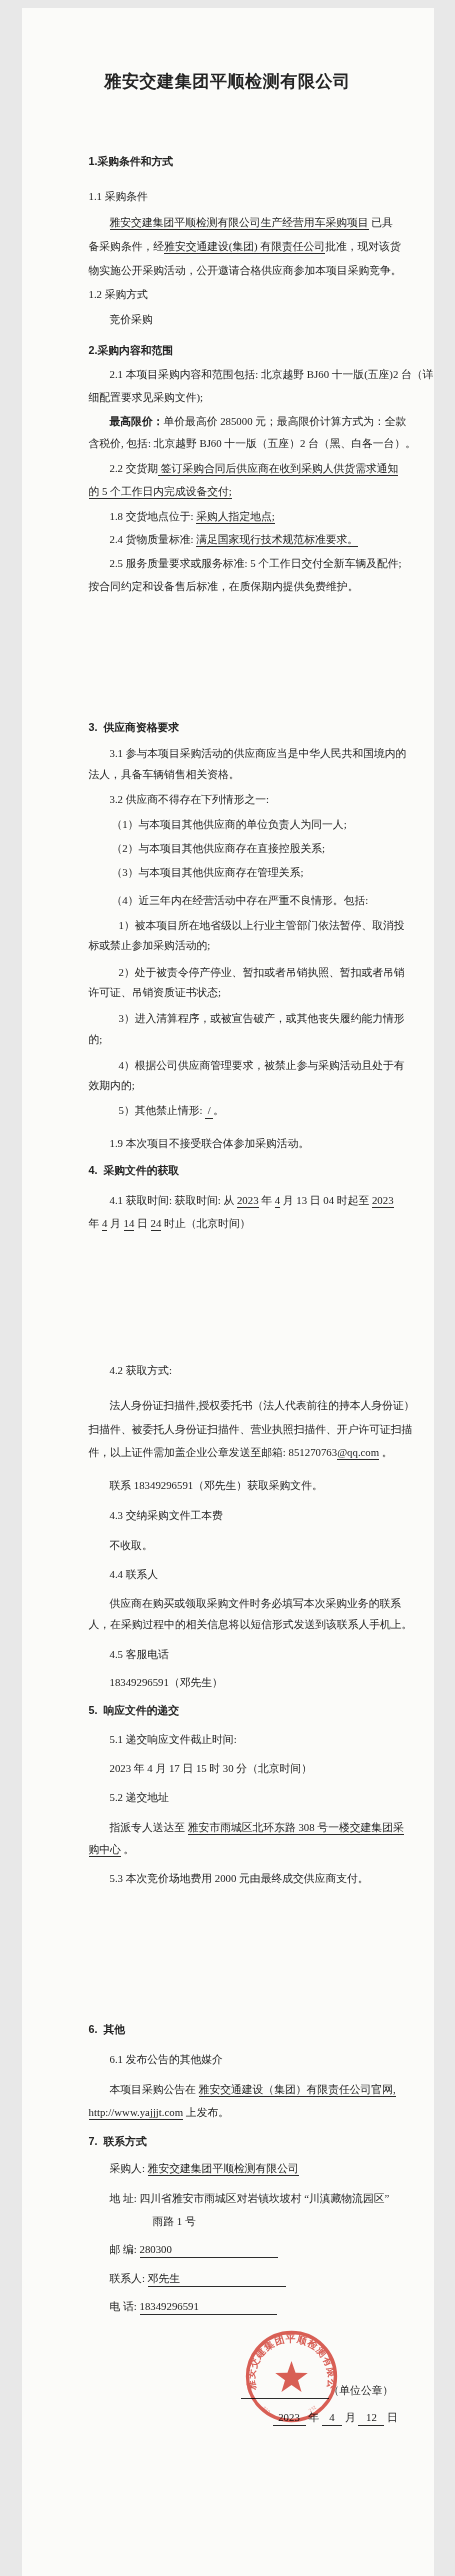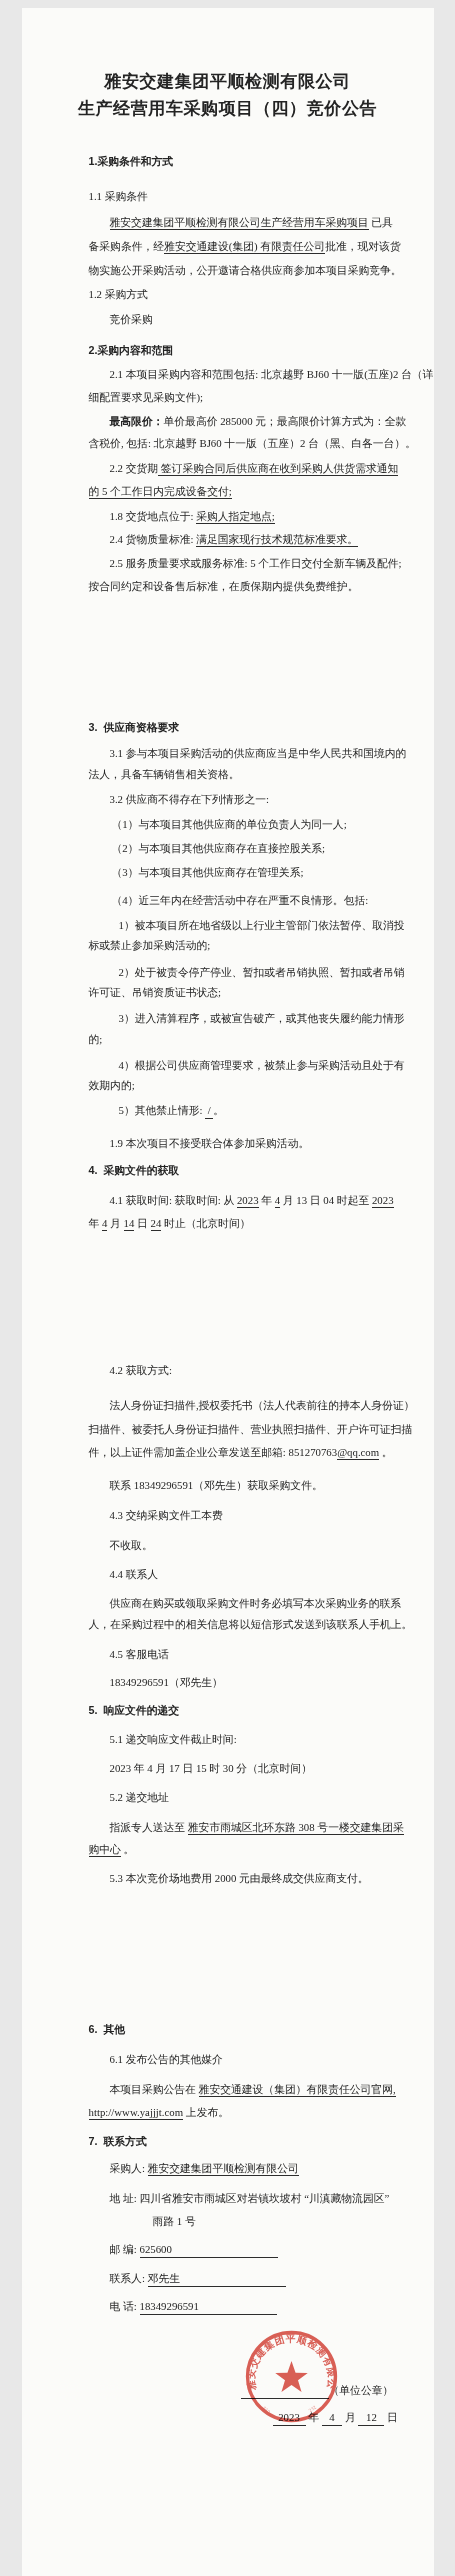--- a/index.html
+++ b/index.html
@@ -46,21 +46,20 @@
     z-index:5;
   }
 </style>
 </head>
 <body>
 
 <div id="page">
 
   <div class="title-line" style="top:62px">雅安交建集团平顺检测有限公司</div>
 
-  <div class="title-line" style="top:89px">生产经营用车采购项目（四）竞价公告</div>
 
   <div id="lines-host">
       <div class="line" style="left: 67px; top: 146px;"><span class="b">1.采购条件和方式</span></div>
       <div class="line" style="left: 67px; top: 181px;"><span>1.1 采购条件</span></div>
       <div class="line" style="left: 88px; top: 207px;"><span class="u">雅安交建集团平顺检测有限公司生产经营用车采购项目</span><span> 已具</span></div>
       <div class="line" style="left: 67px; top: 231px;"><span>备采购条件，经</span><span class="u">雅安交通建设(集团) 有限责任公司</span><span>批准，现对该货</span></div>
       <div class="line" style="left: 67px; top: 255px;"><span>物实施公开采购活动，公开邀请合格供应商参加本项目采购竞争。</span></div>
       <div class="line" style="left: 67px; top: 279px;"><span>1.2 采购方式</span></div>
       <div class="line" style="left: 88px; top: 304px;"><span>竞价采购</span></div>
       <div class="line" style="left: 67px; top: 335px;"><span class="b">2.采购内容和范围</span></div>
@@ -115,21 +114,21 @@
       <div class="line" style="left: 67px; top: 1834px;"><span class="u">购中心</span><span> 。</span></div>
       <div class="line" style="left: 88px; top: 1863px;"><span>5.3 本次竞价场地费用 2000 元由最终成交供应商支付。</span></div>
       <div class="line" style="left: 67px; top: 2014px;"><span class="b">6.  其他</span></div>
       <div class="line" style="left: 88px; top: 2044px;"><span>6.1 发布公告的其他媒介</span></div>
       <div class="line" style="left: 88px; top: 2074px;"><span>本项目采购公告在 </span><span class="u">雅安交通建设（集团）有限责任公司官网,</span></div>
       <div class="line" style="left: 67px; top: 2097px;"><span class="u">http://www.yajjjt.com</span><span> 上发布。</span></div>
       <div class="line" style="left: 67px; top: 2126px;"><span class="b">7.  联系方式</span></div>
       <div class="line" style="left: 88px; top: 2153px;"><span>采购人: </span><span class="u">雅安交建集团平顺检测有限公司</span></div>
       <div class="line" style="left: 88px; top: 2183px;"><span>地 址: 四川省雅安市雨城区对岩镇坎坡村 “川滇藏物流园区”</span></div>
       <div class="line" style="left: 131px; top: 2206px;"><span>雨路 1 号</span></div>
-      <div class="line" style="left: 88px; top: 2234px;"><span>邮 编: </span><span class="u fw" style="min-width: 138px;">625600</span></div>
+      <div class="line" style="left: 88px; top: 2234px;"><span>邮 编: </span><span class="u fw" style="min-width: 138px;">280300</span></div>
       <div class="line" style="left: 88px; top: 2263px;"><span>联系人: </span><span class="u fw" style="min-width: 138px;">邓先生</span></div>
       <div class="line" style="left: 88px; top: 2291px;"><span>电 话: </span><span class="u fw" style="min-width: 137px;">18349296591</span></div>
       <div class="line" style="left: 219px; top: 2375px;"><span class="u fw" style="min-width: 88px;"> </span><span>（单位公章）</span></div>
       <div class="line" style="left: 251px; top: 2402px;"><span class="u fw ctr" style="min-width: 33px;">2023</span><span> 年 </span><span class="u fw ctr" style="min-width: 20.5px;">4</span><span> 月 </span><span class="u fw ctr" style="min-width: 26px;">12</span><span> 日</span></div>
     </div>
 
   <svg id="seal" viewBox="0 0 170 170" xmlns="http://www.w3.org/2000/svg">
     <circle cx="85" cy="85" r="77" fill="none" stroke="#d84a40" stroke-width="6"></circle>
     <path id="sealArc" d="M 24,112 A 65,65 0 1 1 146,112" fill="none"></path>
     <text font-size="17" font-weight="bold" fill="#d84a40" letter-spacing="1.5" font-family="Liberation Serif, DejaVu Serif, serif">

